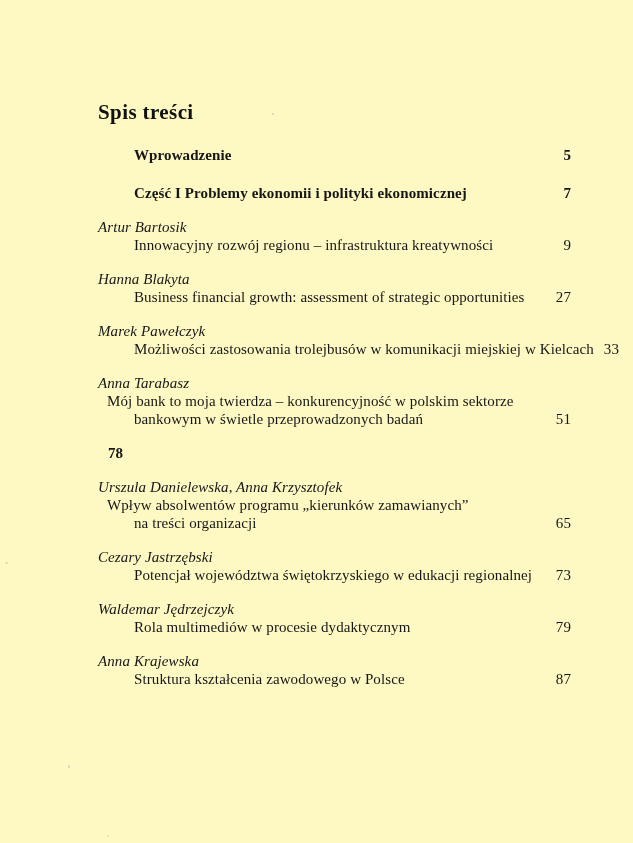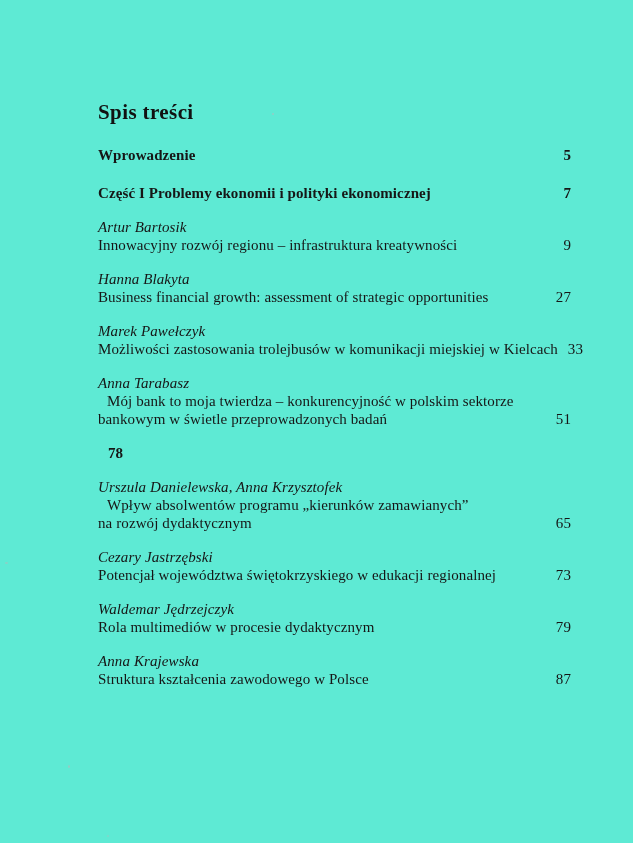--- a/index.html
+++ b/index.html
@@ -11,21 +11,21 @@
     height: 843px;
     background: #ffffff;
     position: relative;
     overflow: hidden;
     font-family: "Liberation Serif", "DejaVu Serif", serif;
     color: #161616;
   }
   .page {
     position: absolute;
     inset: 0;
-    background: #5eead4;
+    background: #fef9c3;
   }
   .doc-title {
     position: absolute;
     left: 98px;
     top: 86px;
     font-size: 21px;
     font-weight: bold;
     letter-spacing: 0.4px;
     color: #111111;
   }
@@ -55,20 +55,21 @@
     white-space: nowrap;
     margin-left: 9px;
   }
   .row {
     display: flex;
     justify-content: space-between;
     align-items: baseline;
   }
   .row .t {
     white-space: nowrap;
+    margin-left: 36px;
   }
   .row .pg {
     margin-left: 10px;
     text-align: right;
   }
   
   .speck {
     position: absolute;
     background: #b9b9b9;
     border-radius: 50%;
@@ -137,21 +138,21 @@
     <div class="entry heading">
       <div class="row">
         <span class="pg">78</span>
       </div>
     </div>
 
     <div class="entry">
       <div class="author">Urszula Danielewska, Anna Krzysztofek</div>
       <div class="line">Wpływ absolwentów programu „kierunków zamawianych”</div>
       <div class="row">
-        <span class="t">na rozwój dydaktycznym</span>
+        <span class="t">na treści organizacji</span>
         <span class="pg">65</span>
       </div>
     </div>
 
     <div class="entry">
       <div class="author">Cezary Jastrzębski</div>
       <div class="row">
         <span class="t">Potencjał województwa świętokrzyskiego w edukacji regionalnej</span>
         <span class="pg">73</span>
       </div>

